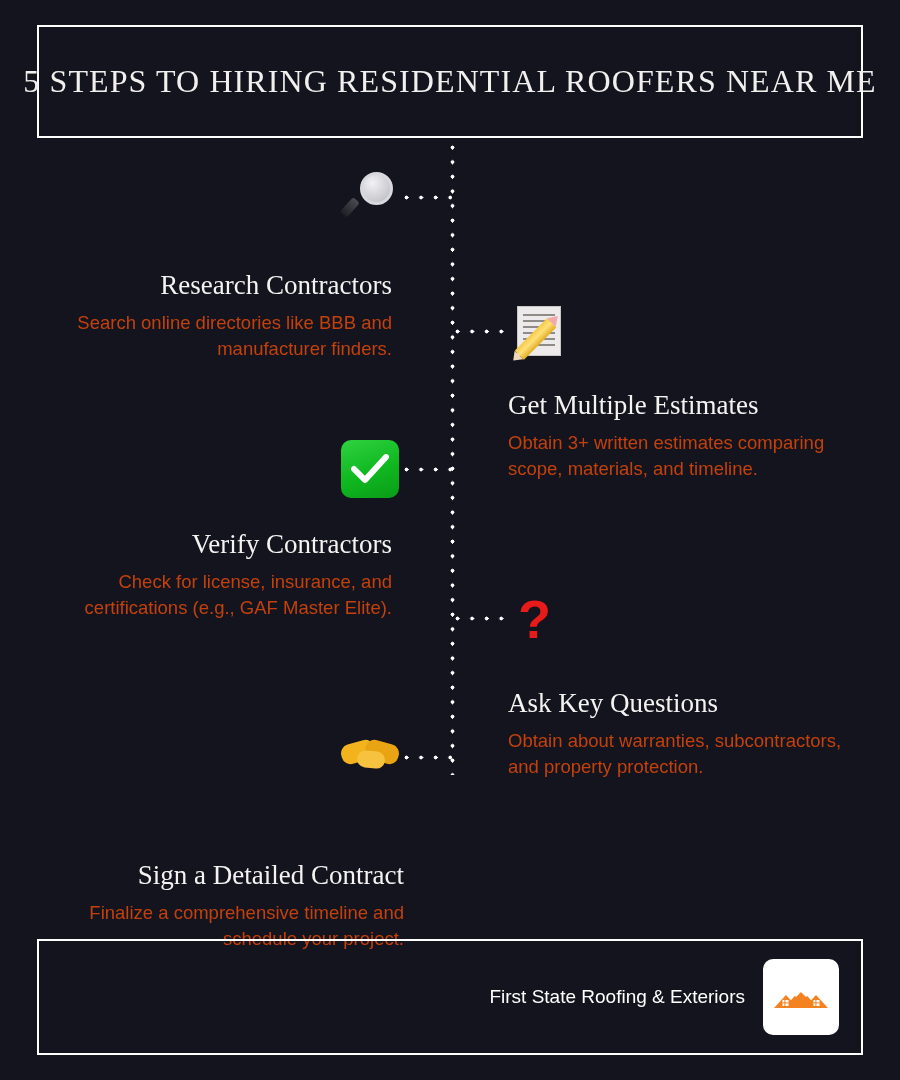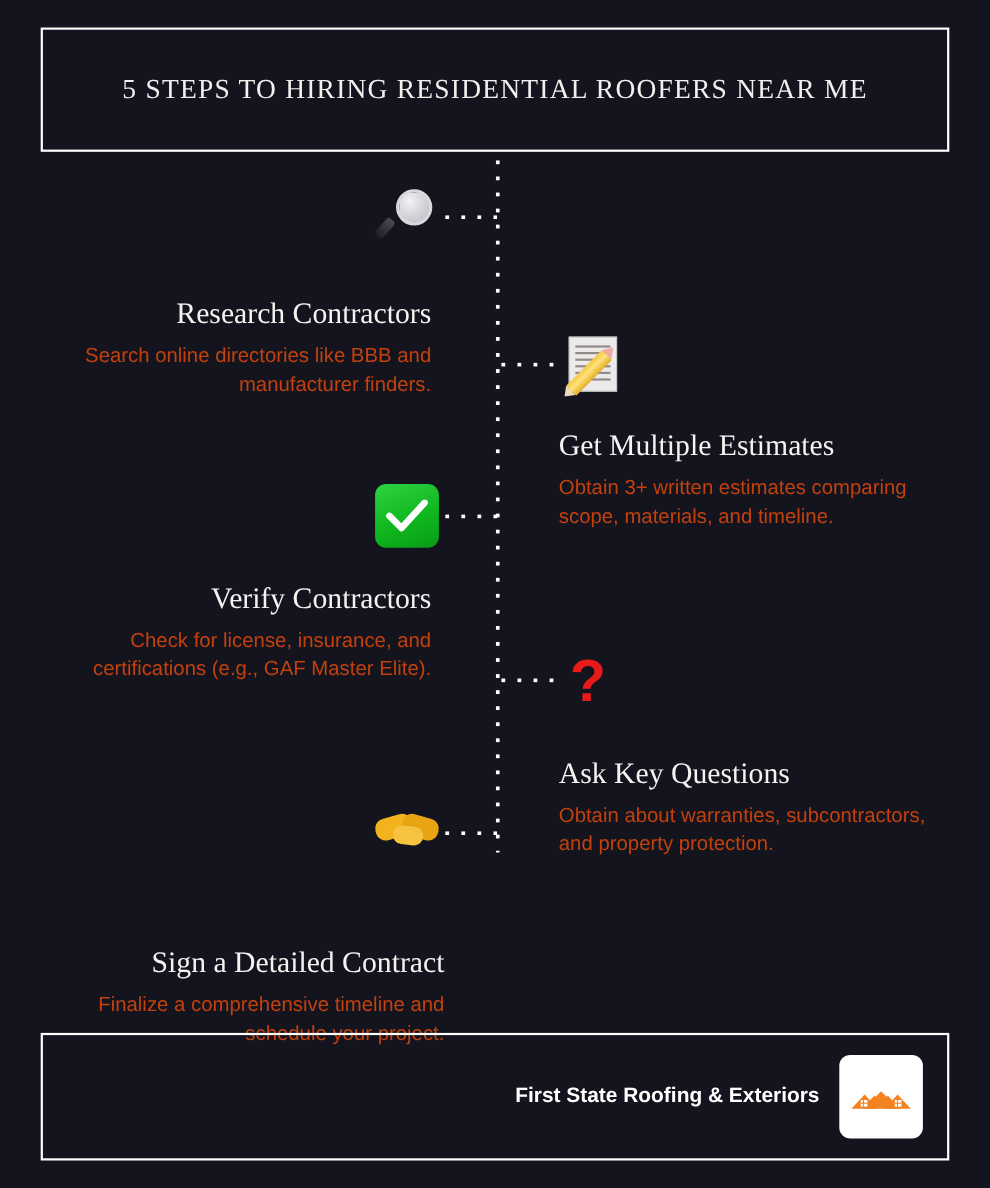--- a/index.html
+++ b/index.html
@@ -24,21 +24,21 @@
     width: 826px;
     height: 113px;
     border: 2px solid #ffffff;
     box-sizing: border-box;
     display: flex;
     align-items: center;
     justify-content: center;
   }
   #header-title {
     font-family: "Liberation Serif", "DejaVu Serif", serif;
-    font-size: 25px;
+    font-size: 32px;
     letter-spacing: 1.1px;
     color: #f2f0ee;
     text-transform: uppercase;
     text-align: left;
     white-space: nowrap;
   }
 
   
   .spine {
     position: absolute;
@@ -198,21 +198,21 @@
     right: 22px;
     top: 0;
     height: 100%;
     display: flex;
     align-items: center;
     gap: 18px;
   }
   #footer-text { text-align: right; }
   #footer-company {
     font-family: "Liberation Sans", sans-serif;
-    font-weight: bold;
+    font-weight: normal;
     font-size: 19px;
     color: #ffffff;
     margin-bottom: 0;
   }
   #footer-url {
     font-family: "Liberation Sans", sans-serif;
     font-size: 17px;
     color: #f0eeee;
   }
   #footer-logo {

